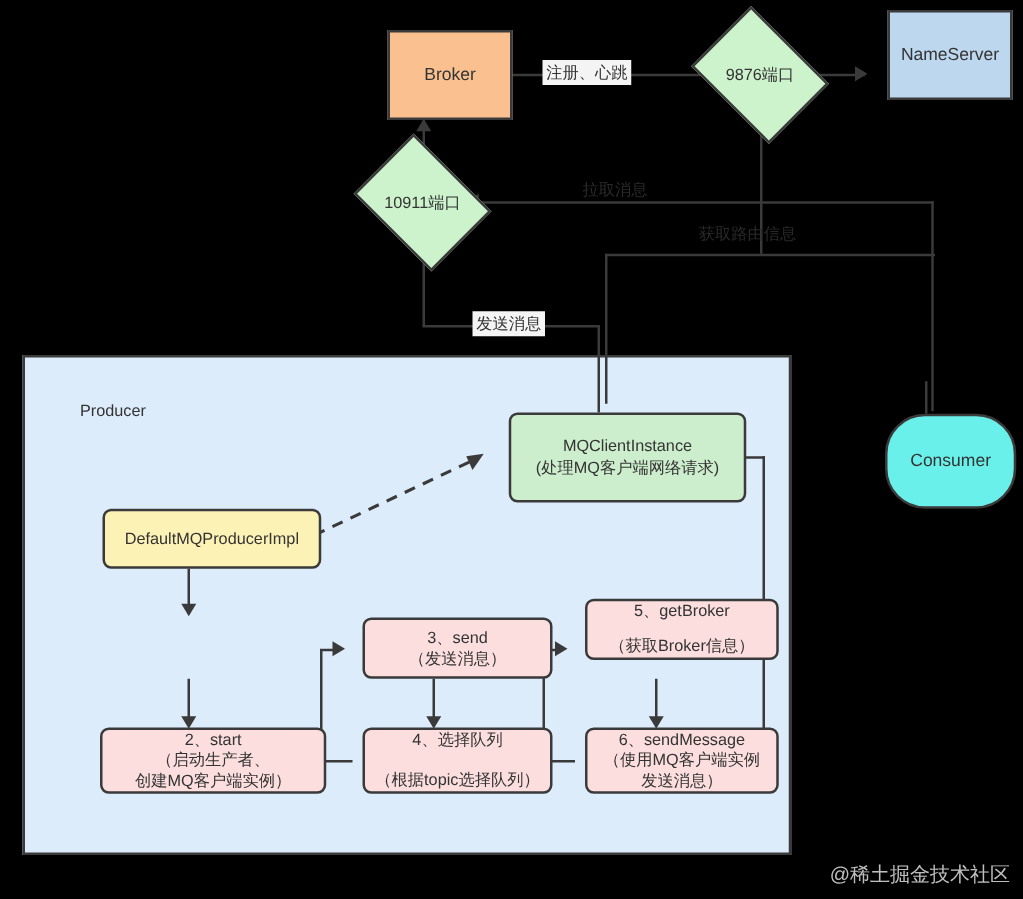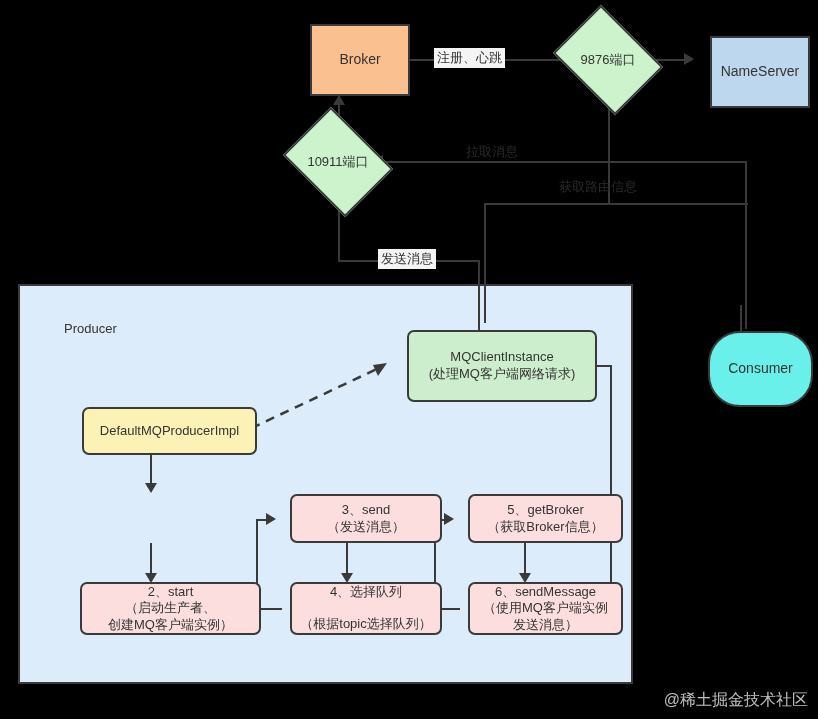--- a/index.html
+++ b/index.html
@@ -182,21 +182,21 @@
 
   <div class="ln v" style="left:610px; top:365px; height:244px;"></div>
   <div class="ln h" style="left:578px; top:365px; width:34px;"></div>
   <div class="arrow left" style="left:574px; top:359px;"></div>
   <div class="ln h" style="left:524px; top:608px; width:88px;"></div>
 
   <div class="node box n-broker" style="left:290px; top:24px; width:100px; height:72px;">
     <span>Broker</span>
   </div>
 
-  <div class="node box n-nameserver" style="left:690px; top:36px; width:100px; height:72px;">
+  <div class="node box n-nameserver" style="left:690px; top:8px; width:100px; height:72px;">
     <span>NameServer</span>
   </div>
 
   <div class="diamond" style="left:564px; top:26px; width:88px; height:68px;">
     <div class="dshape"></div>
     <div class="dlabel">9876端口</div>
   </div>
 
   <div class="diamond" style="left:294px; top:128px; width:88px; height:68px;">
     <div class="dshape"></div>
@@ -253,21 +253,21 @@
   <div class="node box rounded n-step" style="left:270px; top:494px; width:152px; height:49px;">
     <span>3、send</span>
     <span class="line2">（发送消息）</span>
   </div>
 
   <div class="node box rounded n-step" style="left:270px; top:582px; width:152px; height:53px;justify-content:space-between;">
     <span>4、选择队列</span>
     <span class="line2">（根据topic选择队列）</span>
   </div>
 
-  <div class="node box rounded n-step" style="left:448px; top:494px; width:155px; height:49px;">
+  <div class="node box rounded n-step" style="left:448px; top:479px; width:155px; height:49px;justify-content:space-between;">
     <span>5、getBroker</span>
     <span class="line2">（获取Broker信息）</span>
   </div>
 
   <div class="node box rounded n-step" style="left:448px; top:582px; width:155px; height:53px;">
     <span>6、sendMessage</span>
     <span class="line2">（使用MQ客户端实例</span>
     <span class="line2">发送消息）</span>
   </div>
 

